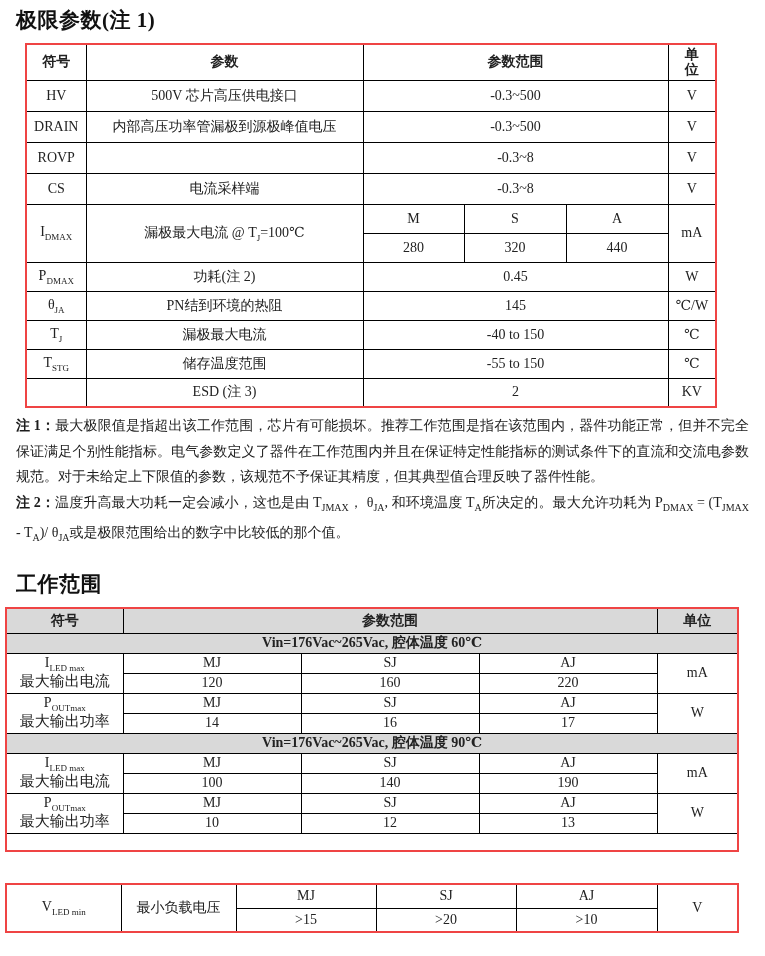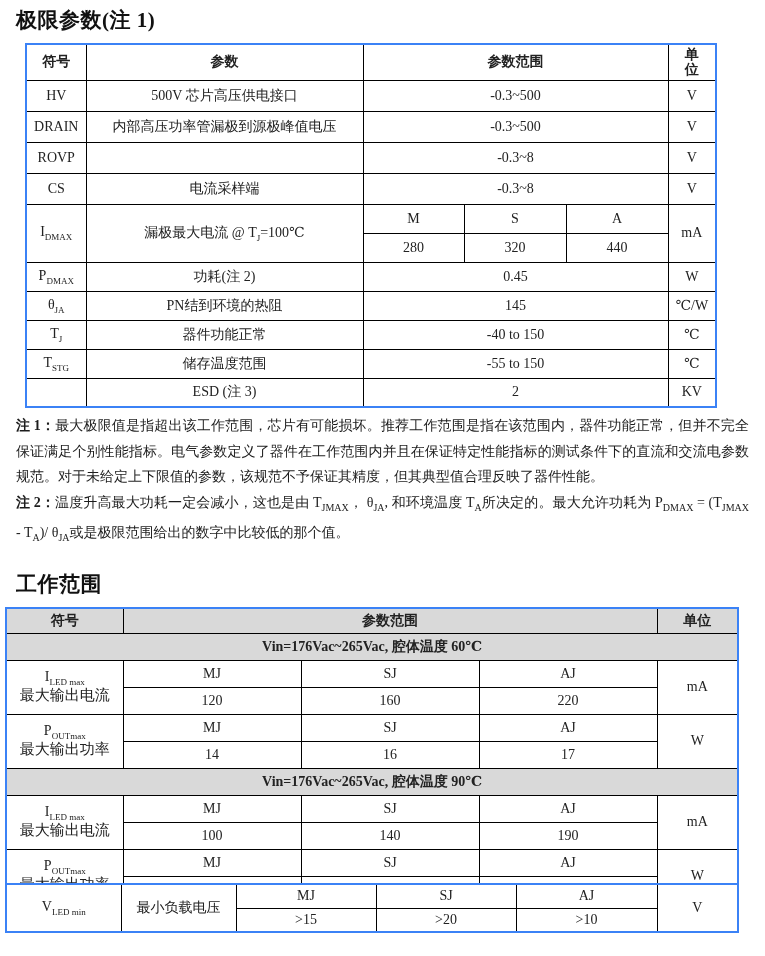--- a/index.html
+++ b/index.html
@@ -1,30 +1,30 @@
 <!DOCTYPE html>
 <html><head>
 <meta charset="utf-8">
 <style>
   html,body{margin:0;padding:0;background:#ffffff;}
   body{width:765px;height:956px;font-family:"Liberation Serif","DejaVu Serif",serif;color:#1c1c1c;}
   .page{position:relative;width:765px;height:956px;background:#fff;overflow:hidden;padding-left:28px;}
   .sec-title{position:absolute;margin:0;font-size:21px;font-weight:bold;color:#111;letter-spacing:0.5px;}
   #title-limits{left:16px;top:6px;}
   #title-operating{left:16px;top:570px;}
-  table.tbl{position:absolute;border-collapse:collapse;table-layout:fixed;border:2px solid #3b82f6;background:#fff;}
+  table.tbl{position:absolute;border-collapse:collapse;table-layout:fixed;border:2px solid #ef4444;background:#fff;}
   table.tbl td{border:1px solid #000;text-align:center;vertical-align:middle;font-size:14px;padding:0 2px;overflow:hidden;color:#222;}
   #t1{left:25px;top:43px;width:690px;}
   #t2a{left:5px;top:607px;width:732px;}
   #t2b{left:5px;top:883px;width:732px;}
   #t2b td{border-top-width:0;}
   .b{font-weight:bold;color:#111;}
   .g{background:#d9d9d9;}
   .left{text-align:left;padding-left:9px;}
-  .r36{height:36px}.r31{height:31px}.r29{height:29px}.r25{height:25px}.r23{height:27px}.r20{height:18px}.r24{height:24px}
+  .r36{height:36px}.r31{height:31px}.r29{height:29px}.r25{height:25px}.r23{height:20px}.r20{height:18px}.r24{height:24px}
   sub.ss{font-size:9px;letter-spacing:0;}
   .unit2{line-height:15px;}
   .sym{font-size:14px;margin-top:13px;}
   .desc{font-size:15px;}
   .notes{position:absolute;left:16px;top:413px;width:733px;font-size:14px;line-height:25.5px;text-align:justify;color:#1c1c1c;}
   .notes p{margin:0;}
   .notes sub{font-size:10px;}
 </style>
 </head>
 <body>
@@ -93,21 +93,21 @@
       <td>W</td>
     </tr>
     <tr class="r29">
       <td class="sym"><span>θ</span><sub class="ss">JA</sub></td>
       <td class="left">PN结到环境的热阻</td>
       <td colspan="3">145</td>
       <td>℃/W</td>
     </tr>
     <tr class="r29">
       <td class="sym"><span>T</span><sub class="ss">J</sub></td>
-      <td class="left">器件功能正常</td>
+      <td class="left">漏极最大电流</td>
       <td colspan="3">-40 to 150</td>
       <td>℃</td>
     </tr>
     <tr class="r29">
       <td class="sym"><span>T</span><sub class="ss">STG</sub></td>
       <td class="left">储存温度范围</td>
       <td colspan="3">-55 to 150</td>
       <td>℃</td>
     </tr>
     <tr class="r29">

